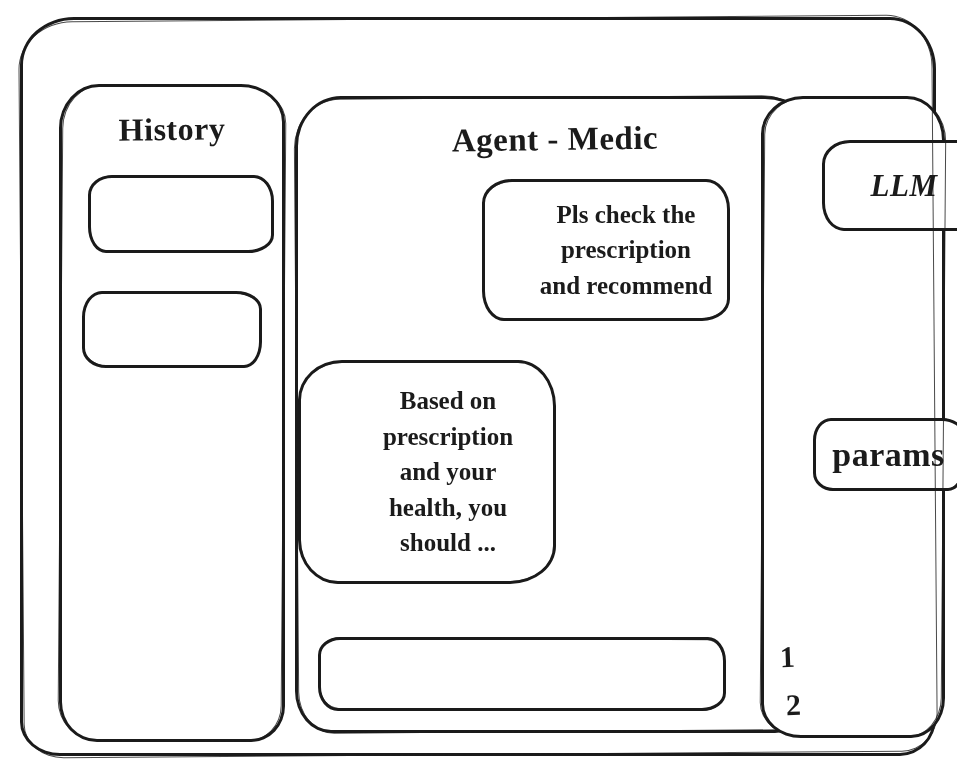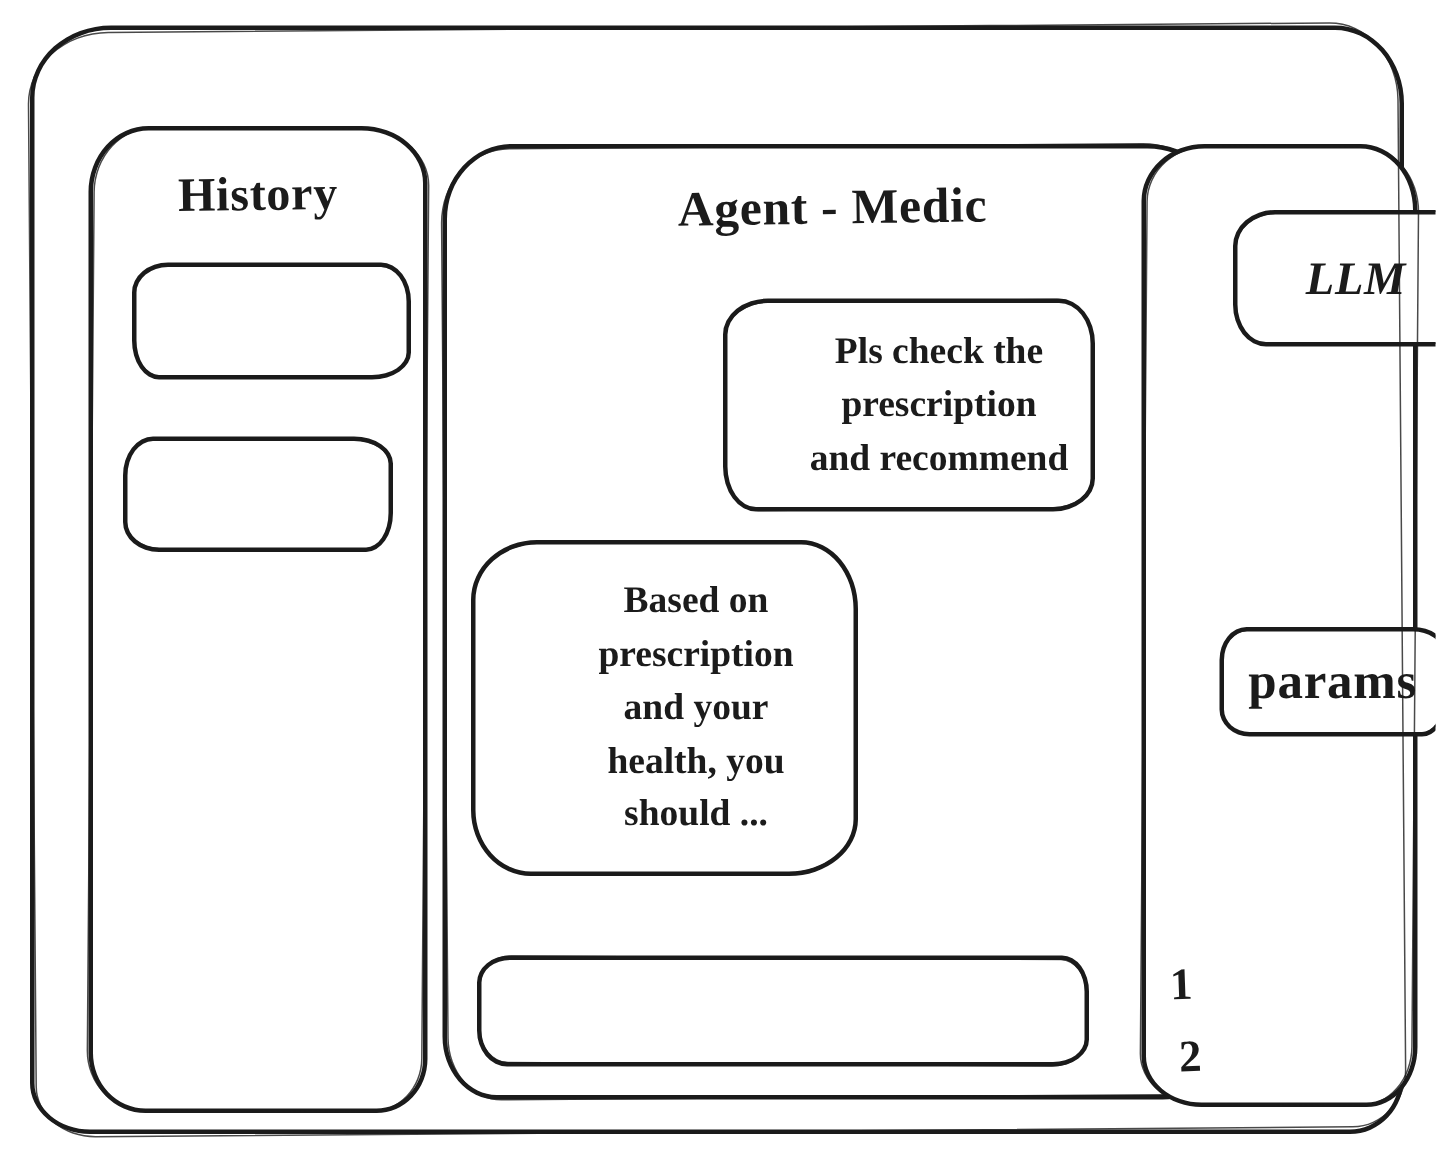--- a/index.html
+++ b/index.html
@@ -71,26 +71,26 @@
     display: flex; align-items: center; justify-content: center;
     text-align: center; white-space: pre-line;
     font-size: 25px; font-weight: 600; line-height: 1.42;
   }
   .bubble::after {
     content: ""; position: absolute; inset: -2px;
     border: 1.6px solid rgba(27,27,27,.75); border-radius: inherit;
     transform: rotate(-0.5deg); pointer-events: none;
   }
   .user-bubble {
-    left: 184px; top: 100px; width: 248px; height: 142px;
+    left: 184px; top: 80px; width: 248px; height: 142px;
     border-radius: 30px 24px 28px 22px / 24px 30px 22px 30px;
     padding-left: 40px;
   }
   .assistant-bubble {
-    left: 16px; top: 261px; width: 258px; height: 224px;
+    left: 0; top: 261px; width: 258px; height: 224px;
     border-radius: 44px 38px 46px 40px / 40px 46px 38px 44px;
     padding-left: 42px;
   }
 
   .input-bar {
     left: 20px; top: 538px; width: 408px; height: 74px;
     position: absolute; border: 3px solid var(--ink); background: #fff;
     border-radius: 22px 18px 24px 20px / 18px 24px 18px 24px;
   }
   .input-bar::after {

